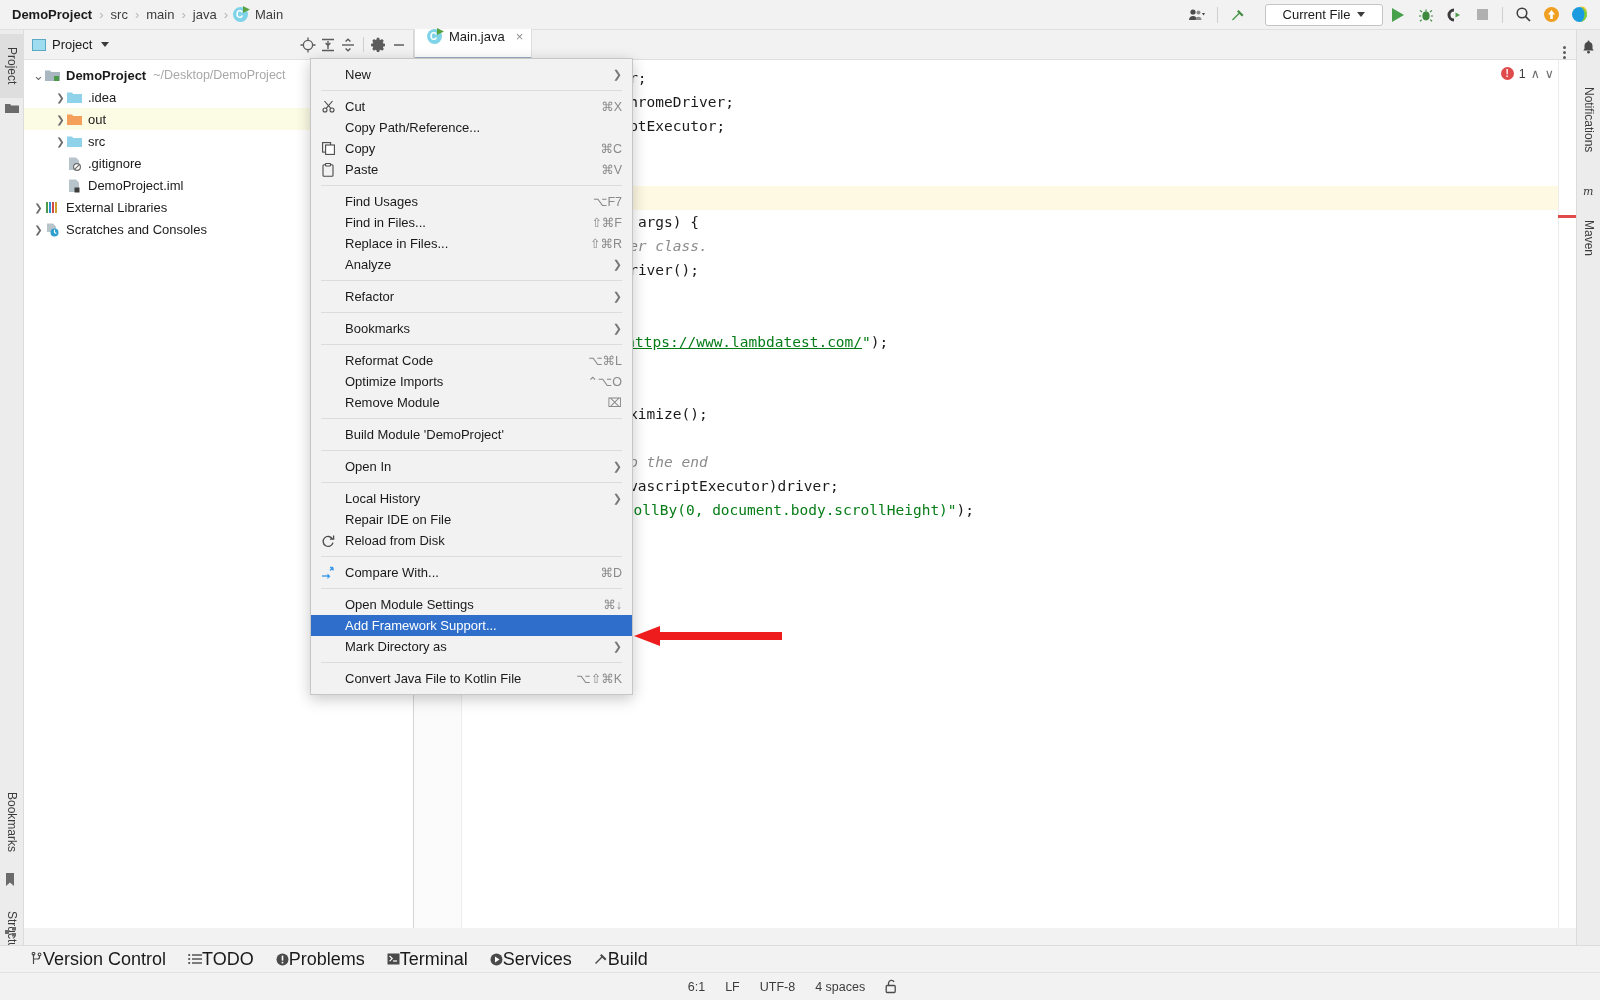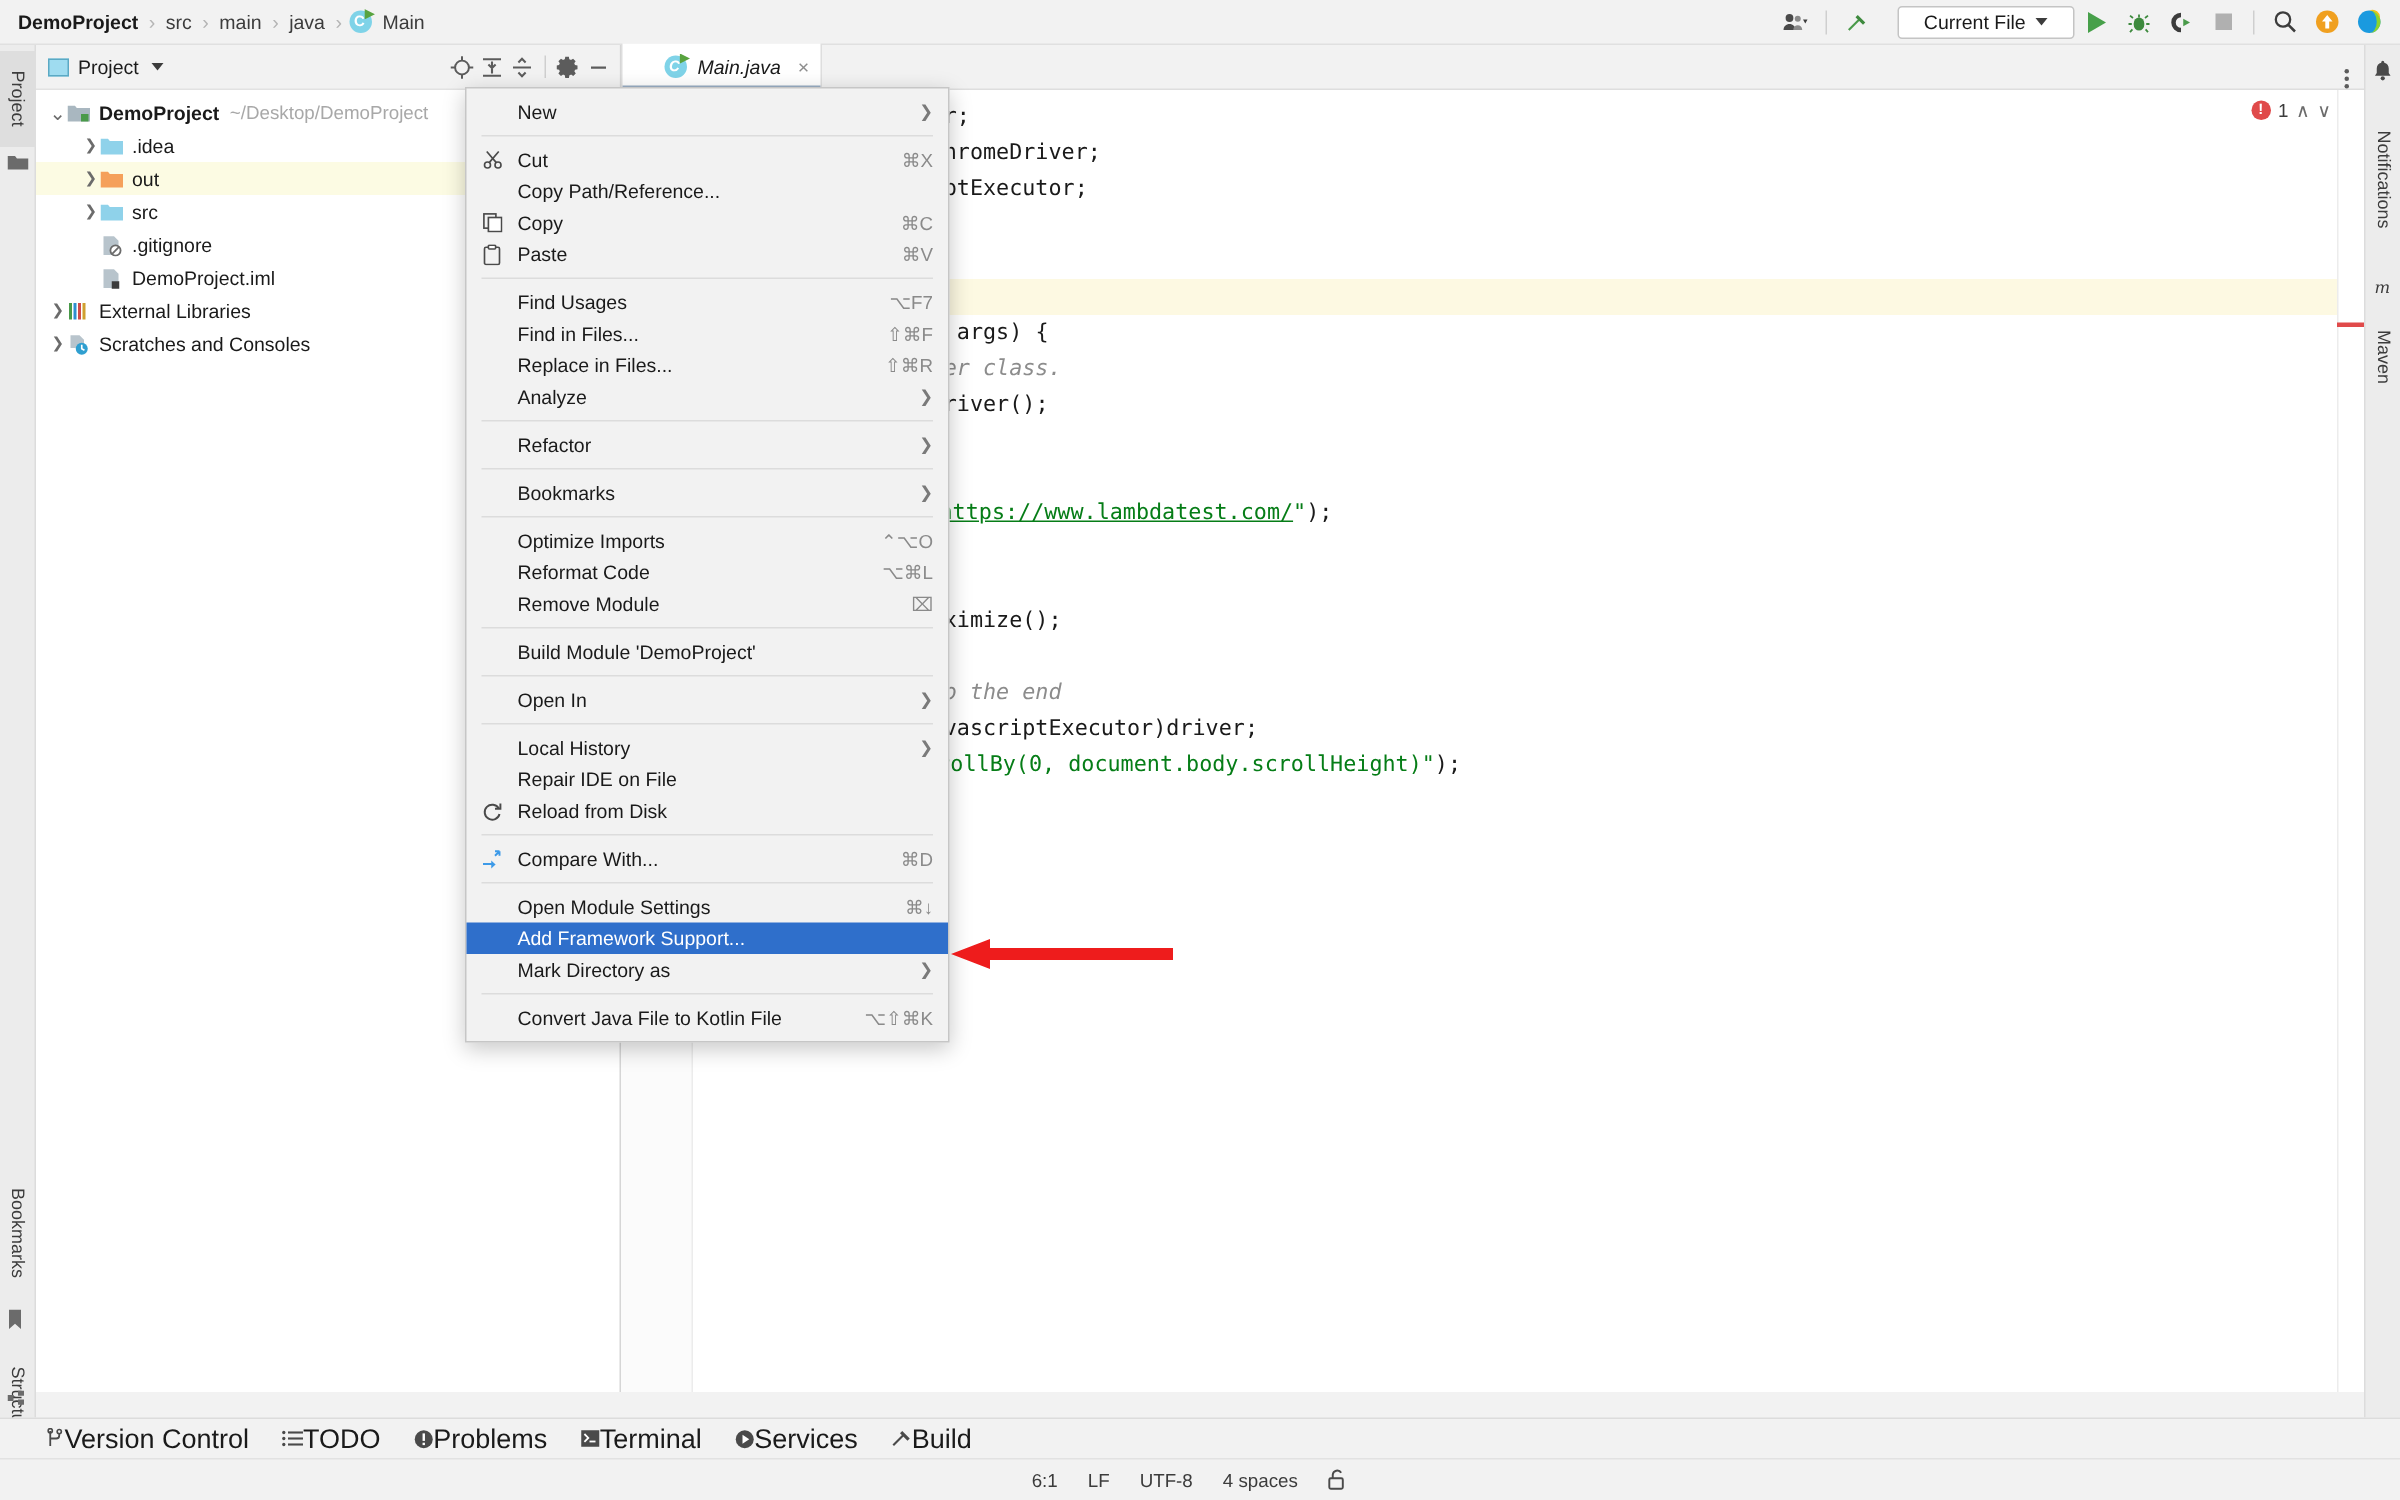--- a/index.html
+++ b/index.html
@@ -106,23 +106,23 @@
   .tlabel.bold { font-weight: bold; }
   .tpath { color: #a8a8a8; margin-left: 7px; font-size: 12.5px; }
   .ficon { width: 15px; height: 13px; margin-right: 6px; flex: none; position: relative; }
 
   
   .editorwrap {
     position: absolute; left: 414px; top: 30px; right: 24px; height: 898px; background: #ffffff;
   }
   .tabbar { height: 30px; background: #f2f2f2; display: flex; align-items: flex-end; border-bottom: 1px solid #dedede; }
   .tab {
-    height: 30px; background: #ffffff; display: flex; align-items: center; gap: 7px;
-    padding: 0 8px 0 28px; font-size: 13px; position: relative;
-    border-left: 1px solid #dedede; border-right: 1px solid #dedede; font-style: italic;
+    height: 30px; background: #ffffff; display: flex; align-items: flex-start; gap: 7px;
+    padding: 0 8px 0 12px; font-size: 13px; position: relative;
+    border-left: 1px solid #dedede; border-right: 1px solid #dedede;
   }
   .tab::after { content:""; position:absolute; left:0; right:0; bottom:0; height:2px; background:#9aaec4; }
   .tab-close { color: #8d8d8d; font-size: 13px; margin-left: 4px; }
   .tabbar-right { margin-left: auto; display: flex; align-items: center; padding-right: 10px; }
   .kebab { display: flex; flex-direction: column; gap: 2px; align-items: center; }
   .kebab span { width: 3px; height: 3px; background: #5c5c5c; border-radius: 50%; }
 
   .codearea { position: relative; height: 868px; background: #ffffff; overflow: hidden; }
   .gutter {
     position: absolute; left: 0; top: 0; width: 48px; height: 100%;
@@ -554,27 +554,27 @@
       </div>
       <div class="mi-sep"></div>
       <div class="mi-row">
         <span class="mi-icon"></span>
         <span class="mi-label">Bookmarks</span>
         <span class="mi-arrow">❯</span>
       </div>
       <div class="mi-sep"></div>
       <div class="mi-row">
         <span class="mi-icon"></span>
+        <span class="mi-label">Reformat Code</span>
+        <span class="mi-short">⌥⌘L</span>
+      </div>
+      <div class="mi-row">
+        <span class="mi-icon"></span>
         <span class="mi-label">Optimize Imports</span>
         <span class="mi-short">⌃⌥O</span>
-      </div>
-      <div class="mi-row">
-        <span class="mi-icon"></span>
-        <span class="mi-label">Reformat Code</span>
-        <span class="mi-short">⌥⌘L</span>
       </div>
       <div class="mi-row">
         <span class="mi-icon"></span>
         <span class="mi-label">Remove Module</span>
         <span class="mi-short">⌧</span>
       </div>
       <div class="mi-sep"></div>
       <div class="mi-row">
         <span class="mi-icon"></span>
         <span class="mi-label">Build Module 'DemoProject'</span>

